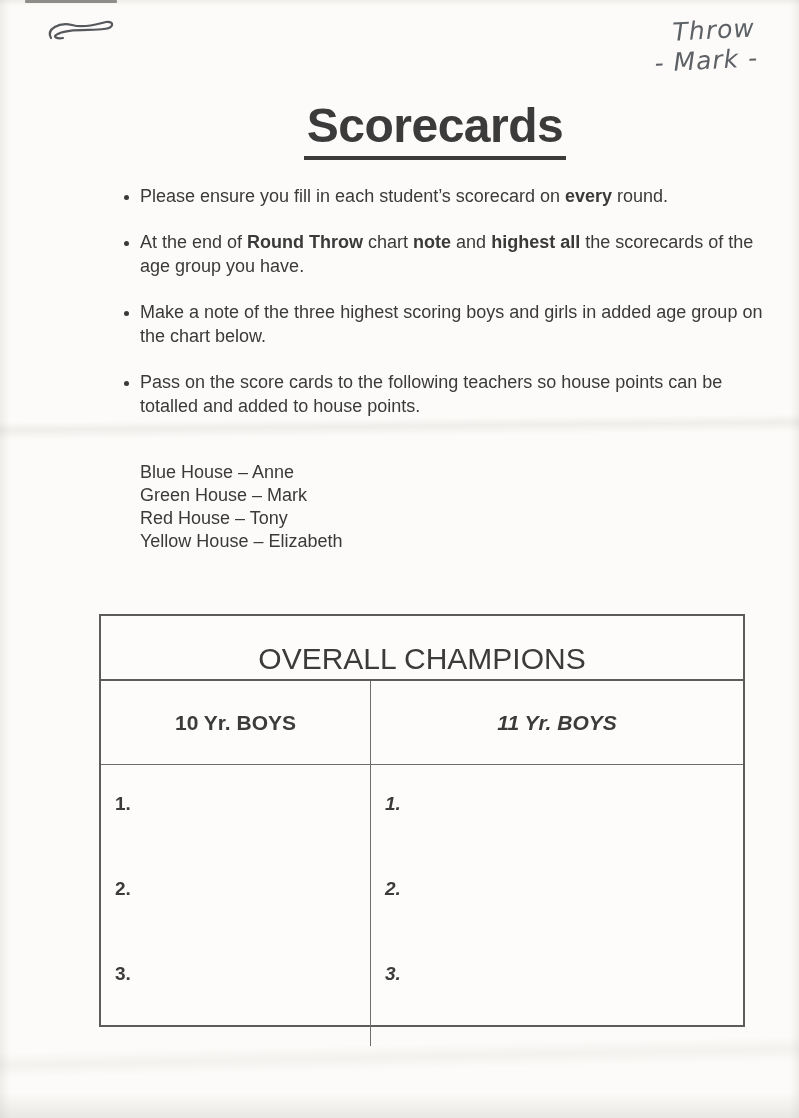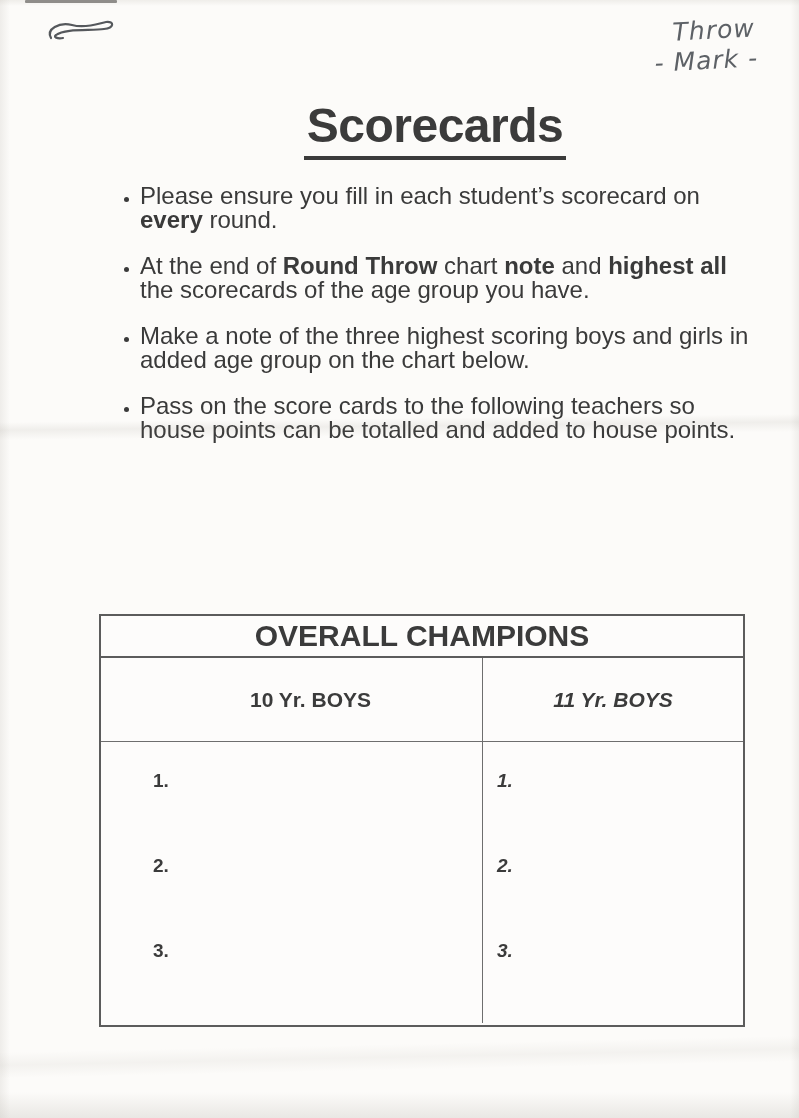--- a/index.html
+++ b/index.html
@@ -40,47 +40,47 @@
   
   .title-wrap{position:absolute;top:98px;left:135px;width:600px;text-align:center;}
   .title{
     display:inline-block;font-size:48px;font-weight:bold;letter-spacing:-0.5px;
     color:#3b3b3b;border-bottom:4px solid #3b3b3b;padding:0 3px 3px 3px;
   }
 
   
   .bullets{position:absolute;top:184px;left:118px;width:625px;margin:0;padding:0 0 0 22px;}
   .bullets li{
-    font-size:24px;line-height:24px;margin-bottom:22px;color:#3a3a3a;
+    font-size:18px;line-height:24px;margin-bottom:22px;color:#3a3a3a;
     list-style-type:disc;
   }
   .bullets li::marker{color:#3a3a3a;font-size:15px;}
   .b{font-weight:bold;}
 
   
   .houses{position:absolute;top:461px;left:140px;margin:0;padding:0;list-style:none;}
   .houses li{font-size:18px;line-height:23px;color:#3a3a3a;}
 
   
   .ctable{
     position:absolute;left:99px;top:614px;width:646px;height:413px;
     border:2px solid #5c5c5c;box-sizing:border-box;background:rgba(255,255,255,0.35);
   }
   .t-title{
     height:42px;border-bottom:2px solid #5c5c5c;box-sizing:border-box;
     display:flex;align-items:center;justify-content:center;
-    font-size:30px;font-weight:bold;letter-spacing:0px;color:#3b3b3b;
+    font-size:30px;font-weight:normal;letter-spacing:0px;color:#3b3b3b;margin-top:23px;
   }
   .t-headers{display:flex;height:84px;box-sizing:border-box;border-bottom:1px solid #6e6e6e;}
   .t-h{
     display:flex;align-items:center;justify-content:center;
     font-size:21px;font-weight:bold;color:#3b3b3b;box-sizing:border-box;
   }
   .t-body{display:flex;height:281px;}
-  .col1{width:344px;border-right:1px solid #6e6e6e;box-sizing:border-box;margin-left:38px;}
+  .col1{width:270px;border-right:1px solid #6e6e6e;box-sizing:border-box;}
   .col2{flex:1;box-sizing:border-box;font-style:italic;}
   .t-cell{padding:28px 0 0 14px;box-sizing:border-box;}
   .rank{font-size:19px;font-weight:bold;color:#3b3b3b;line-height:22px;}
   .rank + .rank{margin-top:63px;}
 </style>
 </head>
 <body>
 
 <div class="page">
 
@@ -99,20 +99,26 @@
     <span class="title">Scorecards</span>
   </div>
 
   <ul class="bullets">
     <li><span>Please ensure you fill in each student’s scorecard on </span><span class="b">every</span><span> round.</span></li>
     <li><span>At the end of </span><span class="b">Round Throw</span><span> chart </span><span class="b">note</span><span> and </span><span class="b">highest all</span><span> the scorecards of the age group you have.</span></li>
     <li><span>Make a note of the three highest scoring boys and girls in added age group on the chart below.</span></li>
     <li><span>Pass on the score cards to the following teachers so house points can be totalled and added to house points.</span></li>
   </ul>
 
+  <ul class="houses">
+    <li>Blue House – Anne</li>
+    <li>Green House – Mark</li>
+    <li>Red House – Tony</li>
+    <li>Yellow House – Elizabeth</li>
+  </ul>
 
   <div class="ctable">
     <div class="t-title">OVERALL CHAMPIONS</div>
     <div class="t-headers">
       <div class="t-h col1">10 Yr. BOYS</div>
       <div class="t-h col2">11 Yr. BOYS</div>
     </div>
     <div class="t-body">
       <div class="t-cell col1">
         <div class="rank">1.</div>

